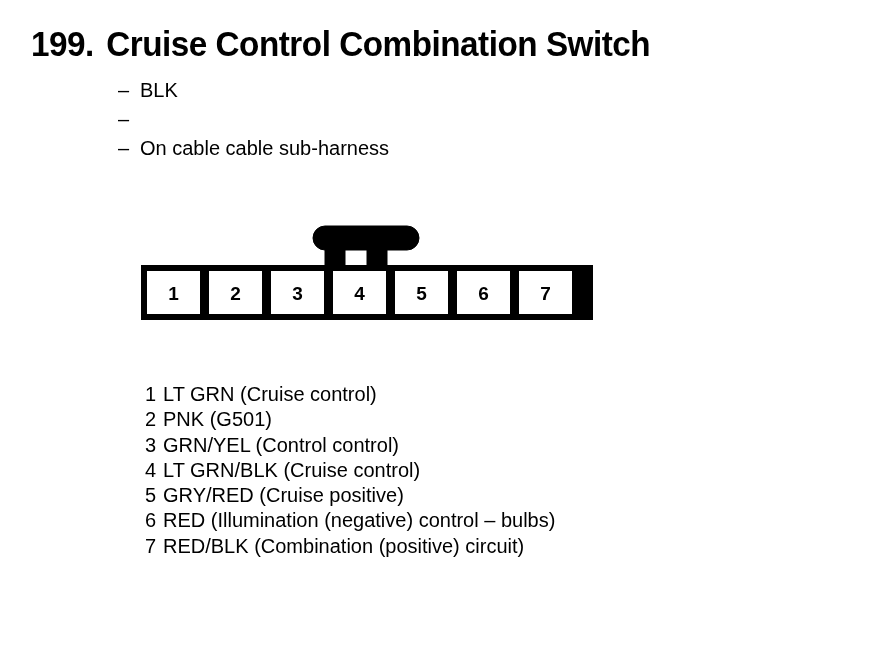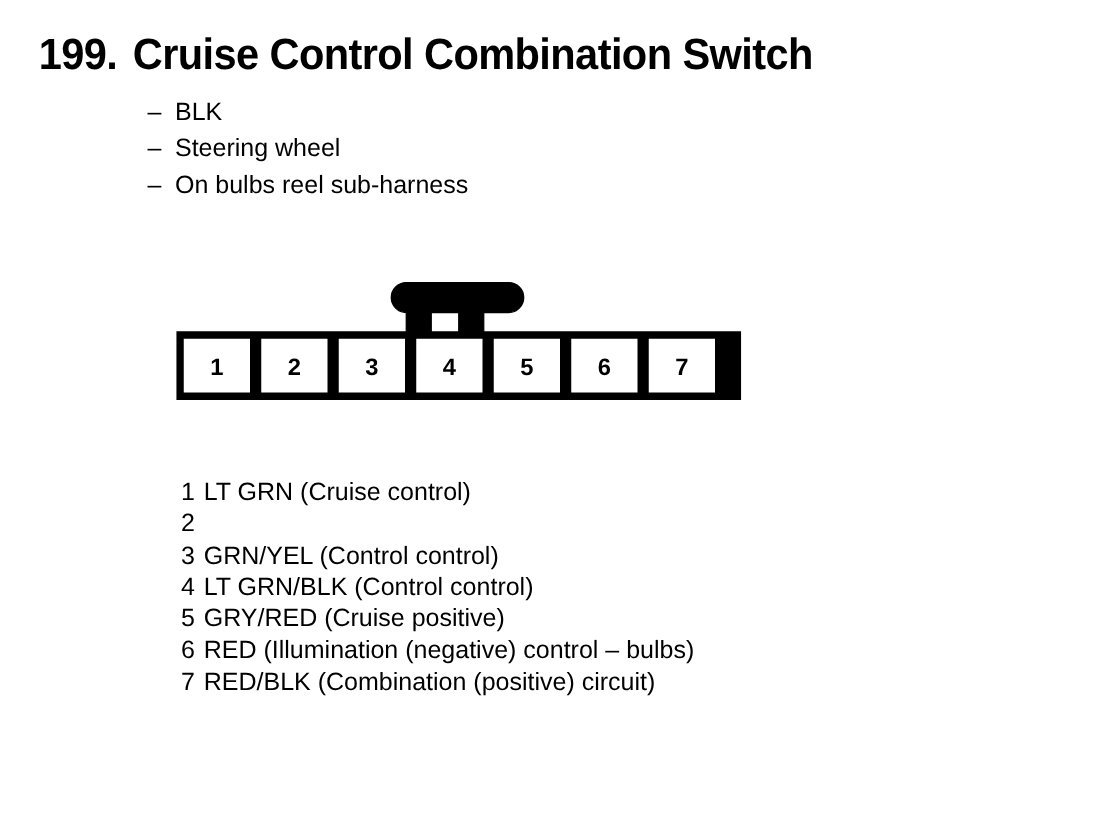--- a/index.html
+++ b/index.html
@@ -104,25 +104,24 @@
     <span class="title-num">199.</span><span>Cruise Control Combination Switch</span>
   </div>
 
   <div class="bullets">
     <div class="bullet-row">
       <span class="bullet-dash">–</span>
       <span>BLK</span>
     </div>
     <div class="bullet-row">
       <span class="bullet-dash">–</span>
-      <span>Steering wheel</span>
     </div>
     <div class="bullet-row">
       <span class="bullet-dash">–</span>
-      <span>On bulbs reel sub-harness</span>
+      <span>On cable cable sub-harness</span>
     </div>
   </div>
 
   <div class="connector">
     <svg class="conn-svg" width="452" height="102" viewBox="0 0 452 102" xmlns="http://www.w3.org/2000/svg">
 
       <g>
         <path d="M 184 4
                  L 266 4
                  A 12 12 0 0 1 266 28
@@ -161,28 +160,29 @@
     </svg>
   </div>
 
   <div class="pinlist">
     <div class="pin-row">
       <span class="pin-num">1</span>
       <span class="pin-desc">LT GRN (Cruise control)</span>
     </div>
     <div class="pin-row">
       <span class="pin-num">2</span>
+      <span class="pin-desc">PNK (G501)</span>
     </div>
     <div class="pin-row">
       <span class="pin-num">3</span>
       <span class="pin-desc">GRN/YEL (Control control)</span>
     </div>
     <div class="pin-row">
       <span class="pin-num">4</span>
-      <span class="pin-desc">LT GRN/BLK (Control control)</span>
+      <span class="pin-desc">LT GRN/BLK (Cruise control)</span>
     </div>
     <div class="pin-row">
       <span class="pin-num">5</span>
       <span class="pin-desc">GRY/RED (Cruise positive)</span>
     </div>
     <div class="pin-row">
       <span class="pin-num">6</span>
       <span class="pin-desc">RED (Illumination (negative) control – bulbs)</span>
     </div>
     <div class="pin-row">

